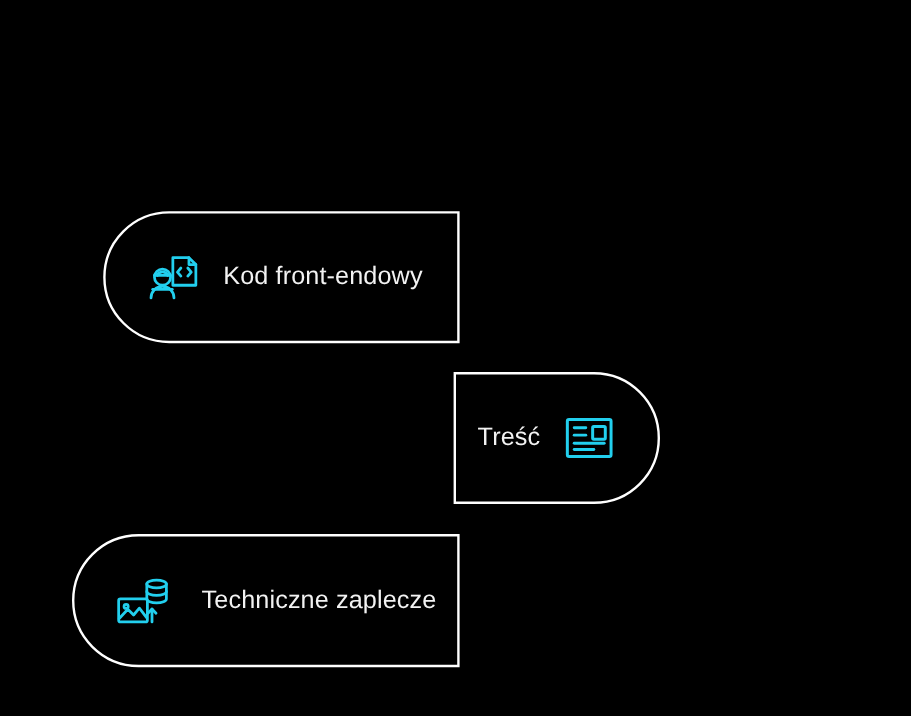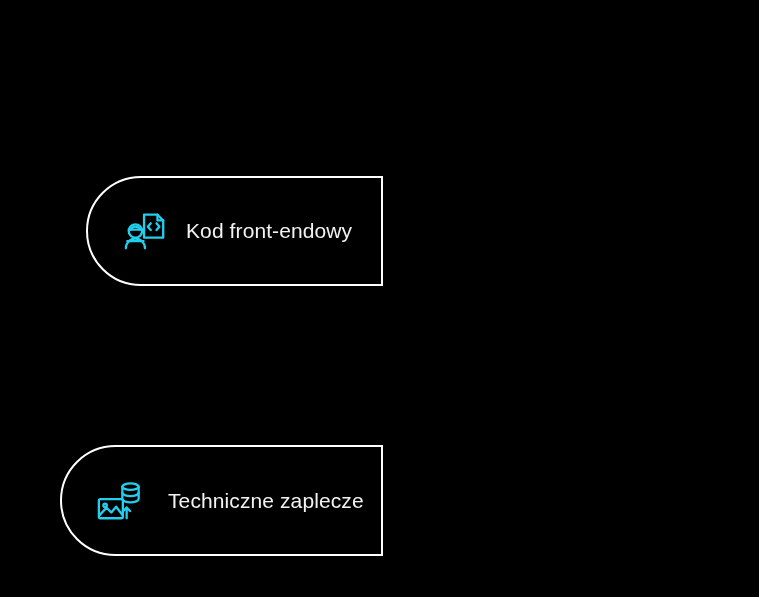--- a/index.html
+++ b/index.html
@@ -113,20 +113,33 @@
         <path d="M7 22.5 H21"></path>
         <path d="M9.5 22.5 a4.8 4.8 0 0 1 9 0"></path>
 
         <path d="M4 42 a10 10 0 0 1 20 0"></path>
         <path d="M5.5 34.5 H22.5"></path>
       </svg>
     </span>
     <span class="card-label" style="color: rgb(242, 242, 242);">Kod front-endowy</span>
   </div>
 
+  <div class="card round-right icon-right" id="card-content" style="border-color: rgb(255, 255, 255); background: rgb(0, 0, 0);">
+    <span class="card-label" style="color: rgb(242, 242, 242);">Treść</span>
+    <span class="card-icon" style="color: rgb(34, 207, 238);">
+      <svg viewBox="0 0 48 48" fill="none" stroke="currentColor" stroke-width="2.6" stroke-linecap="round" stroke-linejoin="round">
+        <rect x="5" y="8" width="38" height="32" rx="1.5"></rect>
+        <rect x="27" y="14" width="11" height="11" rx="1"></rect>
+        <path d="M11 15 H21"></path>
+        <path d="M11 21.5 H21"></path>
+        <path d="M11 28.5 H37"></path>
+        <path d="M11 34 H28"></path>
+      </svg>
+    </span>
+  </div>
 
   <div class="card round-left icon-left" id="card-backend" style="border-color: rgb(255, 255, 255); background: rgb(0, 0, 0);">
     <span class="card-icon" style="color: rgb(34, 207, 238);">
       <svg viewBox="0 0 48 48" fill="none" stroke="currentColor" stroke-width="2.4" stroke-linecap="round" stroke-linejoin="round">
 
         <rect x="3" y="22" width="25" height="20" rx="1.5"></rect>
         <circle cx="9.5" cy="28.5" r="1.8"></circle>
         <path d="M3.5 39 L11 31 L16 36 L21 30 L27.5 38.5"></path>
 
         <ellipse cx="36" cy="9" rx="8.5" ry="3.4"></ellipse>

